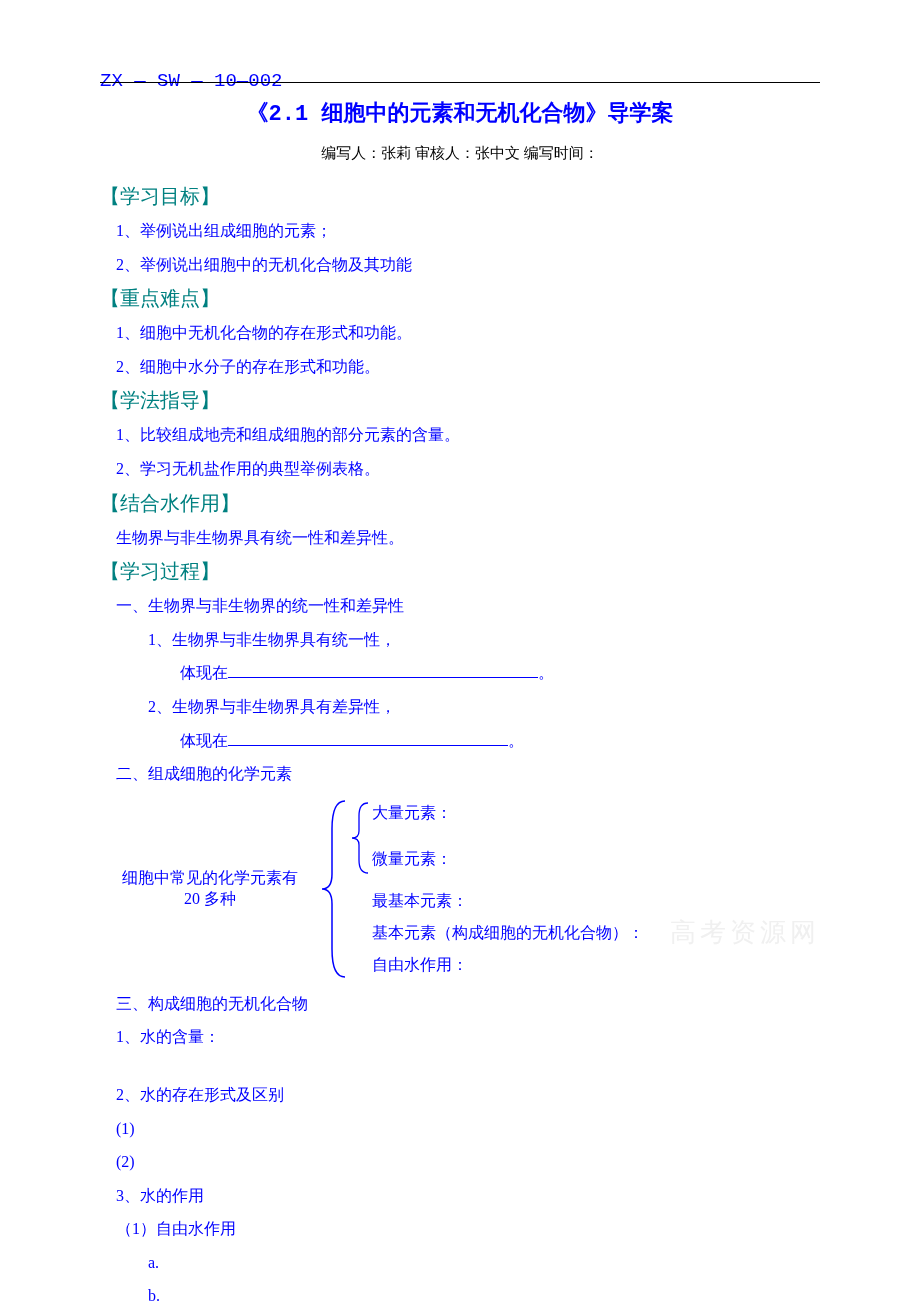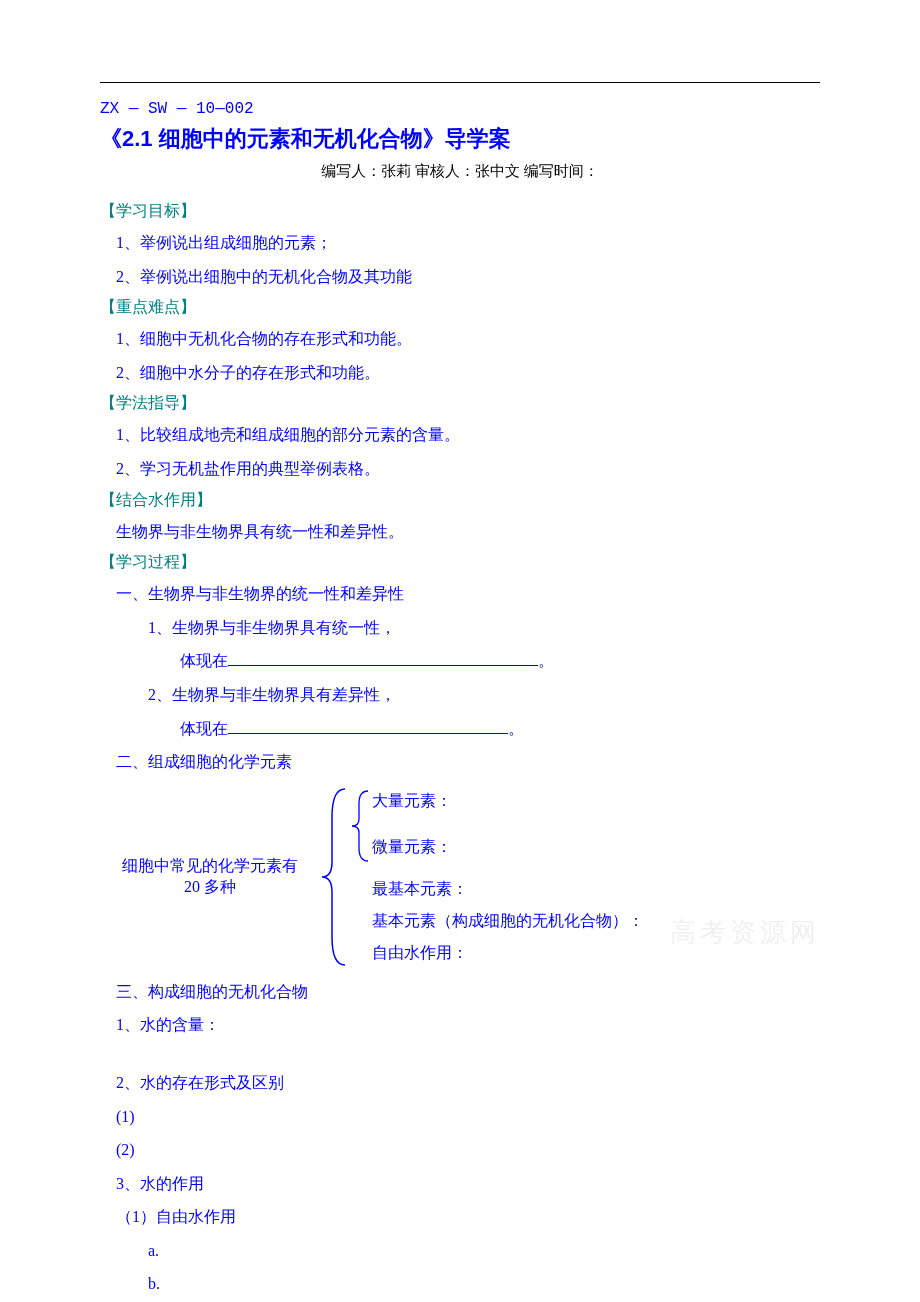--- a/index.html
+++ b/index.html
@@ -20,41 +20,40 @@
     .underline-top {
       border-top: 1px solid #000;
       width: 720px;
       position: absolute;
       top: 82px;
       left: 100px;
     }
     .code-line {
       color: #0000ff;
       font-family: "Courier New", monospace;
-      font-size: 16px;
-      margin-top: 30px;
+      font-size: 19px;
       margin-bottom: 6px;
     }
     .title {
       color: #0000ff;
-      font-family: Liberation Sans, sans-serif;
+      font-family: Liberation Mono, monospace;
       font-size: 22px;
-      text-align: left;
+      text-align: center;
       font-weight: bold;
-      margin-bottom: 8px;
+      margin-bottom: 16px;
     }
     .authors {
       text-align: center;
       font-size: 15px;
       margin-bottom: 20px;
     }
     .section-header {
       color: #008080;
       font-weight: normal;
-      font-size: 16px;
+      font-size: 20px;
       margin-top: 4px;
     }
     .blue-text {
       color: #0000ff;
     }
     .content-line {
       margin: 8px 0;
       line-height: 1.6;
     }
     .indent-1 {

